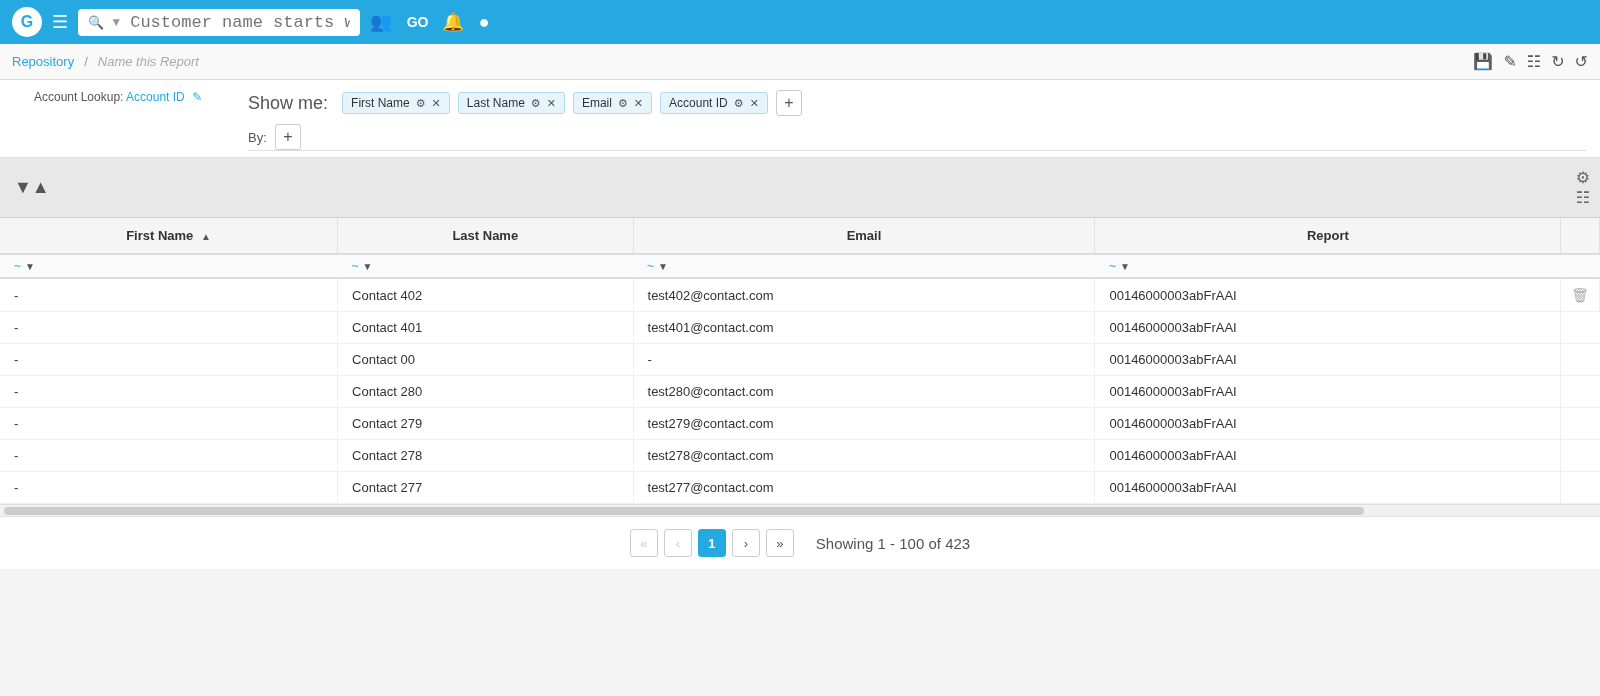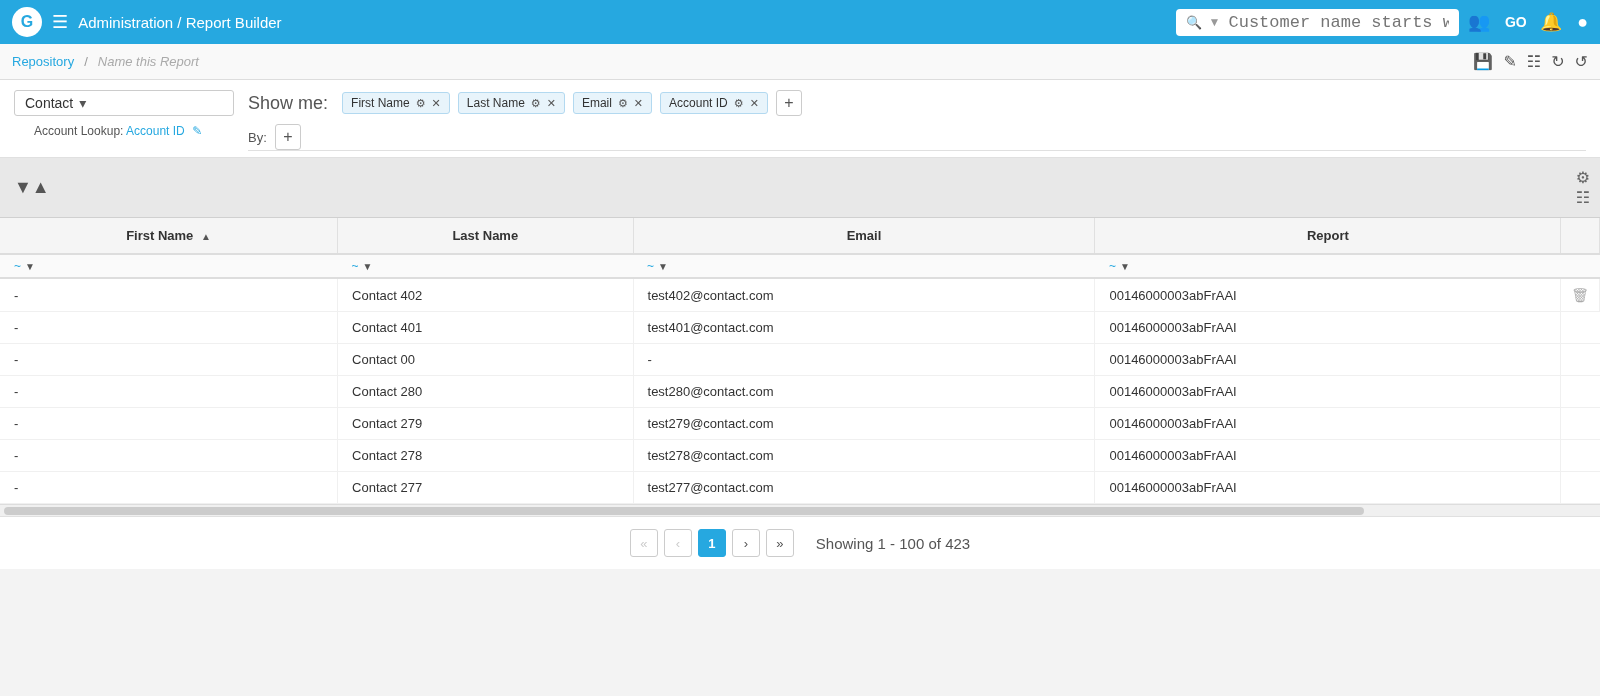--- a/index.html
+++ b/index.html
@@ -116,21 +116,20 @@
     .scrollbar-inner { height: 8px; margin: 2px 4px; background: #ccc; border-radius: 4px; width: 85%; }
   </style>
 </head>
 <body>
 
 <div class="top-nav">
   <div class="logo">
     <span>G</span>
   </div>
   <span class="hamburger">☰</span>
-  <span class="breadcrumb-title">Administration / Report Builder</span>
   <div class="search-bar">
     <span style="color:#999">🔍</span>
     <span style="color:#999;font-size:12px;margin-right:2px">▼</span>
     <input type="text" placeholder="Customer name starts with" style="">
   </div>
   <div class="nav-icons">
     <span title="Users">👥</span>
     <span style="font-size:14px;font-weight:bold">GO</span>
     <span>🔔</span>
     <span>●</span>
@@ -147,24 +146,20 @@
     <span title="Chart">☷</span>
     <span title="Refresh">↻</span>
     <span title="Reload">↺</span>
   </div>
 </div>
 
 <div class="main-content">
 
   <div style="display:flex; align-items:flex-start; background:white; border-bottom:1px solid #e0e0e0; padding:10px 14px 6px 14px;">
     <div style="display:flex; flex-direction:column; gap:8px; min-width:220px;">
-      <div class="contact-selector">
-        <span>Contact</span>
-        <span class="chevron">▾</span>
-      </div>
       <div class="account-lookup">
         <span>Account Lookup:</span>
         <a>Account ID</a>
         <span class="edit-icon">✎</span>
       </div>
     </div>
 
     <div style="flex:1; padding-left:14px;">
       <div class="show-me-bar" style="padding:0; border:none; flex-wrap:wrap; gap:8px;">
         <span class="show-me-label">Show me:</span>

